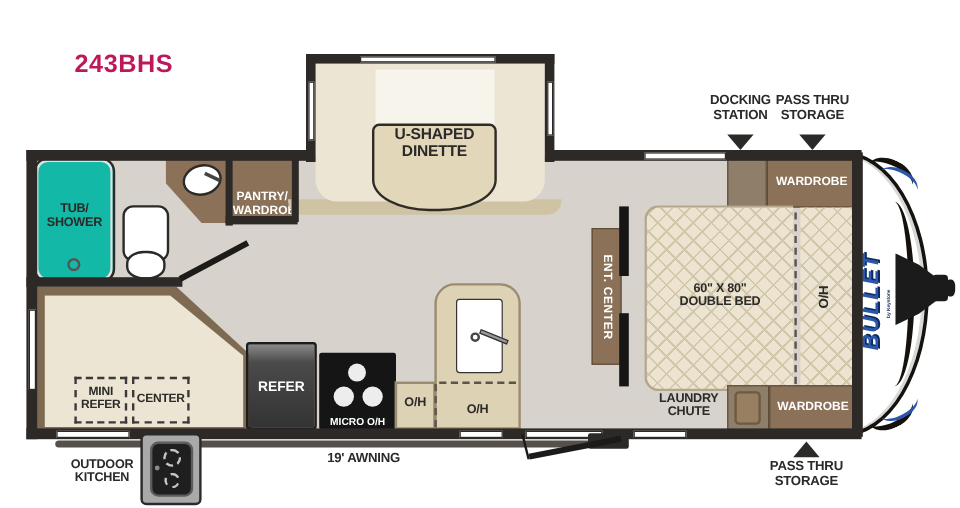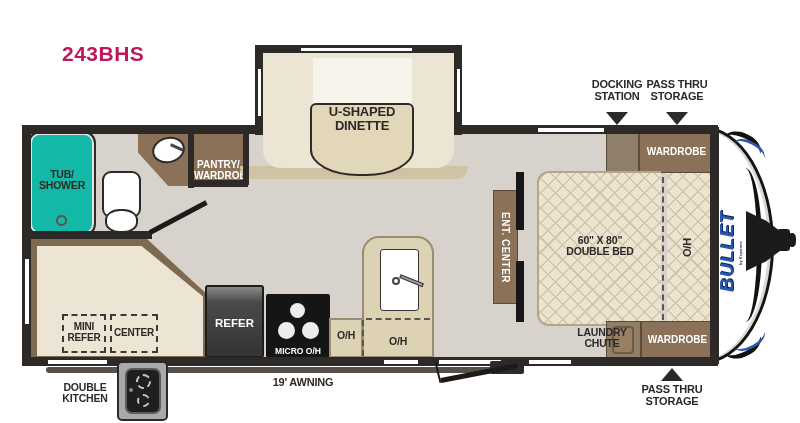--- a/index.html
+++ b/index.html
@@ -124,21 +124,21 @@
   <div class="abs dashv" style="left:662px;top:177px;height:143px;z-index:3;"></div>
   <div class="abs bedpattern" style="left:667px;top:173px;width:47px;height:150px;z-index:2;">
     <div class="lbl vtext-up" style="position:absolute;left:15px;top:38px;height:74px;font-size:11px;">O/H</div>
   </div>
   <div class="abs" style="left:606px;top:321px;width:35px;height:38px;background:#8f7f6a;border:1px solid #5d4b38;z-index:2;">
     <div class="abs" style="left:5px;top:4px;width:22px;height:28px;border:2px solid #6e5a43;border-radius:4px;background:#997f62;"></div>
   </div>
   <div class="abs" style="left:641px;top:321px;width:73px;height:38px;background:#8a7157;border:1px solid #5d4b38;z-index:2;">
     <div class="wlbl" style="margin-top:12px;font-size:10px;">WARDROBE</div>
   </div>
-  <div class="abs lbl" style="left:544px;top:327px;width:60px;font-size:10.5px;z-index:3;margin-left:28px;">
+  <div class="abs lbl" style="left:544px;top:327px;width:60px;font-size:10.5px;z-index:3;">
     <div>LAUNDRY</div>
       <div>CHUTE</div>
   </div>
 
   <div class="abs wall" style="left:22px;top:125px;width:240px;height:9px;z-index:4;"></div>
   <div class="abs wall" style="left:455px;top:125px;width:263px;height:9px;z-index:4;"></div>
   <div class="abs wall" style="left:22px;top:357px;width:696px;height:9px;z-index:4;"></div>
   <div class="abs wall" style="left:22px;top:125px;width:9px;height:241px;z-index:4;"></div>
   <div class="abs wall" style="left:710px;top:127px;width:9px;height:237px;z-index:4;"></div>
 
@@ -171,21 +171,21 @@
   <div class="abs" style="left:437px;top:362px;width:2px;height:21px;background:#1d1b19;transform:rotate(-14deg);z-index:6;"></div>
 
   <div class="abs" style="left:117px;top:361px;width:51px;height:60px;background:#a9a9a9;border:2px solid #2b2a28;border-radius:5px;z-index:6;">
     <div class="abs" style="left:6px;top:5px;width:36px;height:46px;background:#1f1f1f;border:2px solid #5c5c5c;border-radius:7px;">
       <div class="abs" style="left:9px;top:4px;width:15px;height:15px;border:2px dashed #c6c6c6;border-radius:50%;"></div>
       <div class="abs" style="left:10px;top:24px;width:13px;height:13px;border:2px dashed #c6c6c6;border-radius:50%;"></div>
       <div class="abs" style="left:2px;top:18px;width:4px;height:4px;background:#8b8b8b;border-radius:50%;"></div>
     </div>
   </div>
   <div class="abs lbl" style="left:55px;top:382px;width:60px;font-size:10.5px;z-index:6;">
-    <div>DOUBLE</div>
+    <div>OUTDOOR</div>
       <div>KITCHEN</div>
   </div>
   <div class="abs lbl" style="left:262px;top:377px;width:82px;font-size:11px;z-index:6;">19' AWNING</div>
 
   <div class="abs lbl" style="left:585px;top:79px;width:64px;font-size:11px;z-index:6;">
     <div>DOCKING</div>
       <div>STATION</div>
   </div>
   <div class="abs arrow-down" style="left:606px;top:112px;z-index:6;"></div>
   <div class="abs lbl" style="left:645px;top:79px;width:64px;font-size:11px;z-index:6;">

